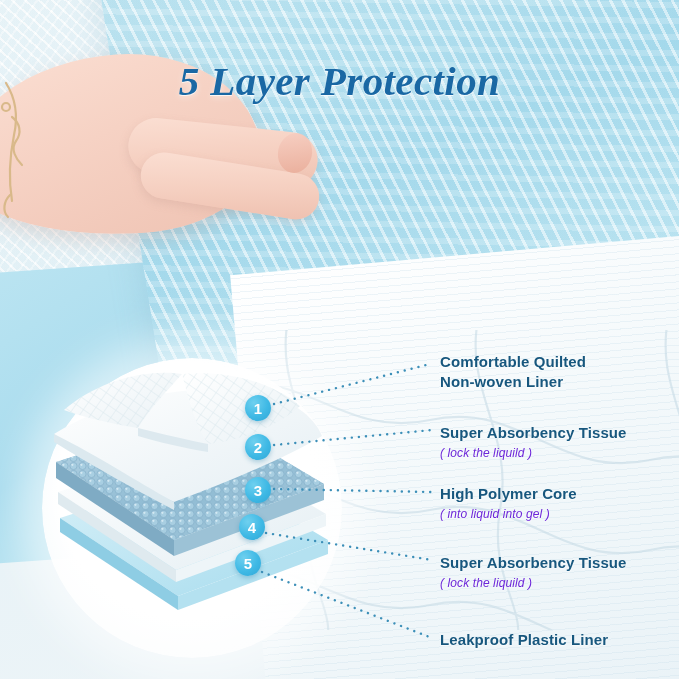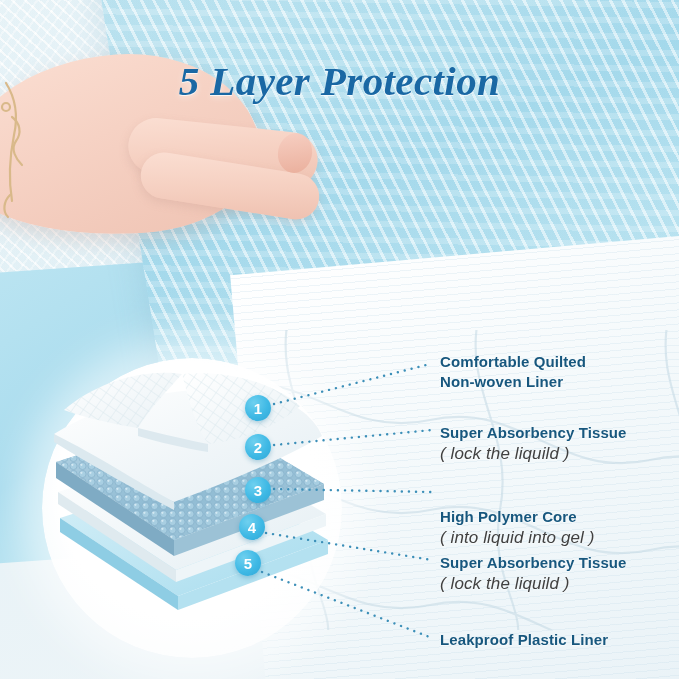--- a/index.html
+++ b/index.html
@@ -146,23 +146,23 @@
     text-shadow:0 1px 2px rgba(255,255,255,.85);
   }
   .label .ltitle{
     font-family:"Liberation Sans", sans-serif;
     font-weight:bold; font-size:15px; line-height:20px;
     letter-spacing:.1px; white-space:nowrap;
   }
   .label .lsub{
     font-family:"Liberation Sans", sans-serif;
     font-style:italic; font-weight:normal;
-    font-size:17px; line-height:21px;
+    font-size:12px; line-height:21px;
     letter-spacing:.1px; white-space:nowrap;
-    color:#404040;
+    color:#6d28d9;
   }
 </style>
 </head>
 <body>
 
 <div id="stage">
 
   <div class="bg-base"></div>
   <div class="pad-mint-tl"></div>
   <div class="pad-white-tl"></div>
@@ -292,21 +292,21 @@
   <div class="label" style="top:352px;">
     <div class="ltitle">Comfortable Quilted</div>
     <div class="ltitle">Non-woven Liner</div>
   </div>
 
   <div class="label" style="top:423px;">
     <div class="ltitle">Super Absorbency Tissue</div>
     <div class="lsub">( lock the liquild )</div>
   </div>
 
-  <div class="label" style="top:507px;">
+  <div class="label" style="top:484px;">
     <div class="ltitle">High Polymer Core</div>
     <div class="lsub">( into liquid into gel )</div>
   </div>
 
   <div class="label" style="top:553px;">
     <div class="ltitle">Super Absorbency Tissue</div>
     <div class="lsub">( lock the liquild )</div>
   </div>
 
   <div class="label" style="top:630px;">

